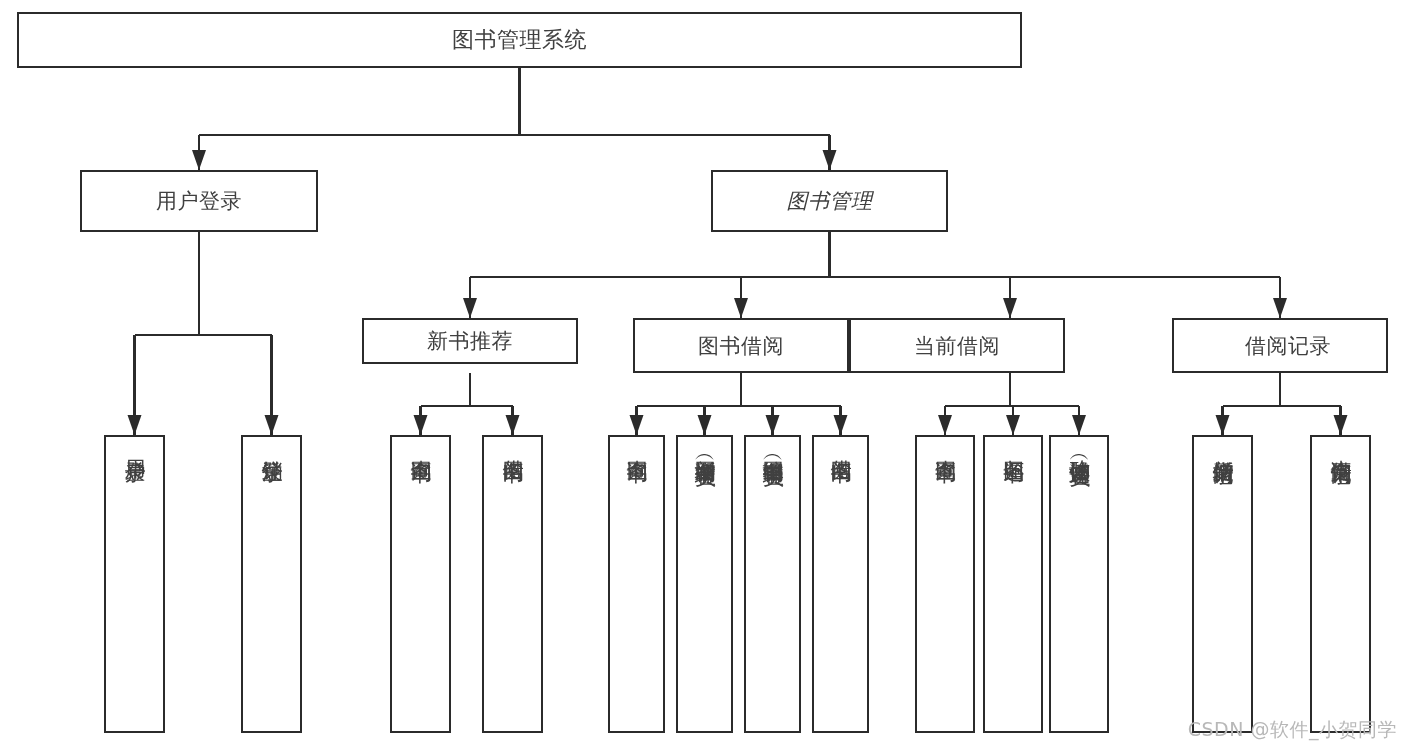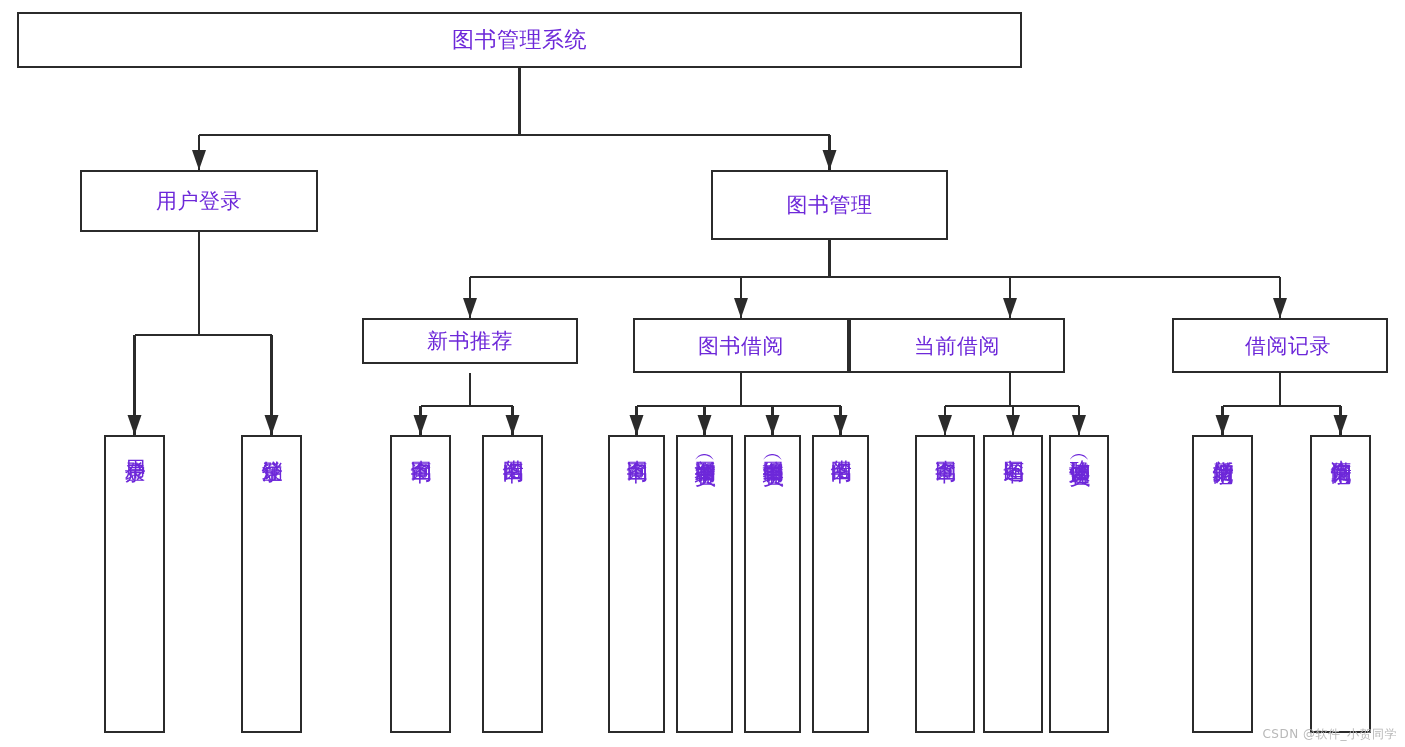--- a/index.html
+++ b/index.html
@@ -26,21 +26,21 @@
     pointer-events: none;
   }
   .node {
     position: absolute;
     box-sizing: border-box;
     border: 2px solid #2b2b2b;
     background: #ffffff;
     display: flex;
     align-items: center;
     justify-content: center;
-    color: #6d28d9;
+    color: #404040;
   }
   .node.h {
     
     font-size: 21px;
     letter-spacing: 0.5px;
   }
   .node.v {
     
     align-items: flex-start;
     justify-content: center;
@@ -55,21 +55,21 @@
     white-space: nowrap;
     text-align: center;
   }
   .node.title {
     font-size: 22px;
   }
   .watermark {
     position: absolute;
     right: 8px;
     bottom: 4px;
-    font-size: 12px;
+    font-size: 19px;
     color: #b8b8b8;
     white-space: nowrap;
     letter-spacing: 0.5px;
   }
 </style>
 </head>
 <body>
 
 <div id="stage">
   <svg id="edges" viewBox="0 0 1405 747">
@@ -126,21 +126,21 @@
       <line x1="1340.5" y1="406" x2="1340.5" y2="435" stroke="#2b2b2b" stroke-width="2.5" shape-rendering="crispEdges"></line>
       <polygon points="1333.5,415 1347.5,415 1340.5,435" fill="#2b2b2b"></polygon>
     </svg>
   <div id="nodes">
       <div class="node h title" style="left: 17px; top: 12px; width: 1005px; height: 56px;">
         <span>图书管理系统</span>
       </div>
       <div class="node h" style="left: 80px; top: 170px; width: 238px; height: 62px;">
         <span>用户登录</span>
       </div>
-      <div class="node h" style="left: 711px; top: 170px; width: 237px; height: 70px;">
+      <div class="node h" style="left: 711px; top: 170px; width: 237px; height: 62px; font-style: italic;">
         <span>图书管理</span>
       </div>
       <div class="node h" style="left: 362px; top: 318px; width: 216px; height: 46px;">
         <span>新书推荐</span>
       </div>
       <div class="node h" style="left: 633px; top: 318px; width: 216px; height: 55px; text-align: center;">
         <span>图书借阅</span>
       </div>
       <div class="node h" style="left: 849px; top: 318px; width: 216px; height: 55px;">
         <span>当前借阅</span>

